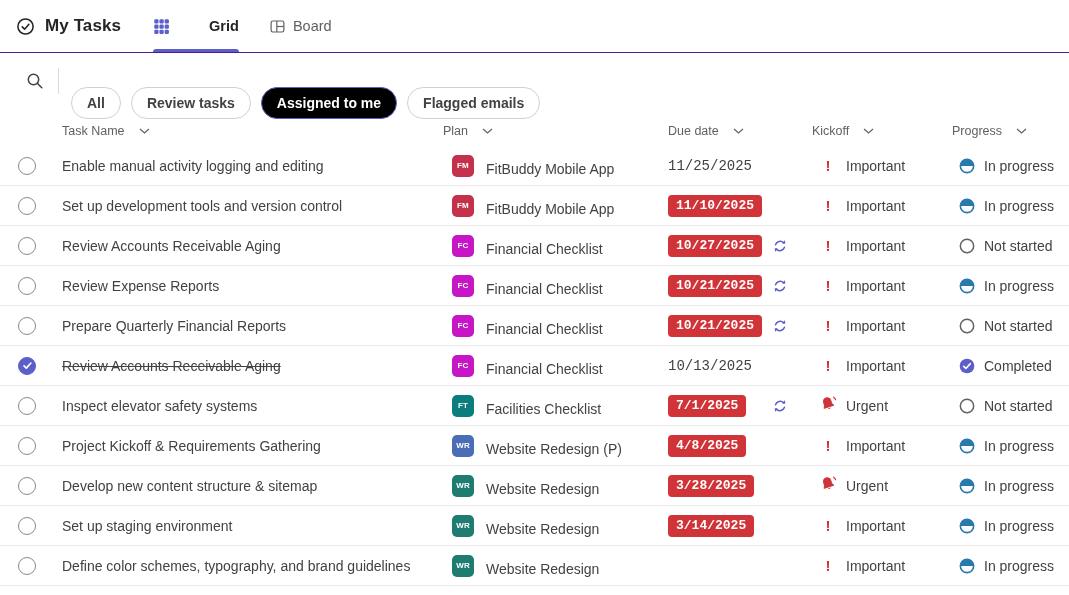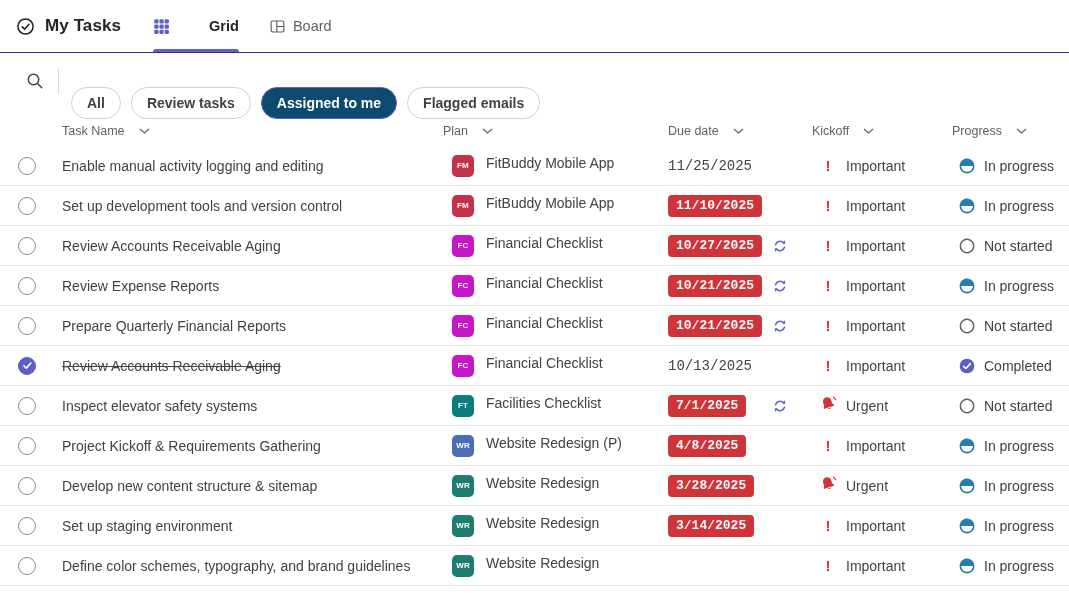--- a/index.html
+++ b/index.html
@@ -18,39 +18,39 @@
   .tab.active::after { content:""; position:absolute; left:0; right:0; bottom:0;
     height:3px; background:#5B5FC7; border-radius:3px 3px 0 0; }
 
   
   .filterbar { display:flex; align-items:center; height:55px; padding-left:20px; }
   .search-btn { display:flex; align-items:center; justify-content:center; width:30px; height:30px; cursor:pointer; }
   .vdivider { width:1px; height:26px; background:#d9d9d9; margin:0 12px 0 8px; }
   .pill { height:32px; display:inline-flex; align-items:center; padding:0 15px;
     border:1px solid #d1d1d1; border-radius:16px; background:#fff; font-size:14px;
     font-weight:600; color:#424242; margin-right:10px; cursor:pointer; }
-  .pill.active { background:#0c4a6e; border-color:#5B5FC7; color:#fff; }
+  .pill.active { background:#000000; border-color:#5B5FC7; color:#fff; }
 
   
   .grid-row { display:grid; grid-template-columns:48px 395px 225px 144px 140px 1fr;
     align-items:center; }
   .thead { height:38px; padding-top:8px; }
   .th { display:flex; align-items:center; gap:14px; font-size:12.5px; color:#616161; cursor:pointer; }
   .th.task-col { padding-left:14px; }
   .row { height:40px; border-bottom:1px solid #e9e9e9; background:#fff; }
   .checkbox-cell { display:flex; align-items:center; }
   .task-checkbox { width:18px; height:18px; margin-left:18px; border:1px solid #8a8a8a;
     border-radius:50%; background:#fff; cursor:pointer; display:flex; align-items:center; justify-content:center; }
   .row.completed .task-checkbox { background:#5B5FC7; border-color:#5B5FC7; }
   .task-checkbox svg { display:none; }
   .row.completed .task-checkbox svg { display:block; }
   .task-cell { padding-left:14px; padding-right:33px; overflow:hidden; white-space:nowrap; }
   .task-name { font-size:14px; color:#424242; }
   .row.completed .task-name { text-decoration:line-through; }
-  .plan-cell { display:flex; align-items:flex-start;padding-left:9px; }
+  .plan-cell { display:flex; align-items:flex-end;padding-left:9px; }
   .plan-icon { width:22px; height:22px; border-radius:5px; display:flex; align-items:center;
     justify-content:center; flex:none; }
   .plan-abbr { font-size:8px; font-weight:700; color:#fff; letter-spacing:.2px; }
   .plan-name { font-size:14px; margin-left:12px; white-space:nowrap; }
   .due-cell { display:flex; align-items:center; }
   .due-date { font-size:14px; color:#424242; white-space:nowrap;font-family:Liberation Mono, monospace; }
   .due-date.overdue-badge { background:#D13438; color:#fff; font-weight:700; font-size:13px;
     padding:3.5px 8px; border-radius:4px; }
   .recurrence-icon { margin-left:auto; margin-right:24px; display:flex; }
   .prio-cell { display:flex; align-items:center; padding-left:6px; }

